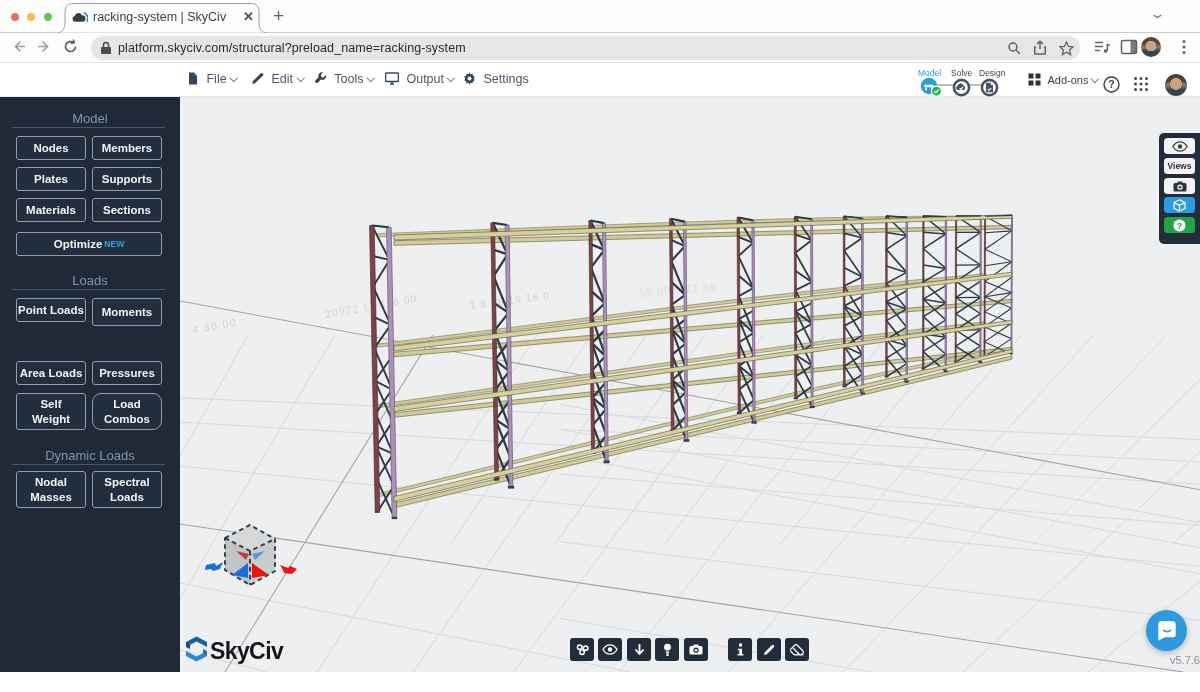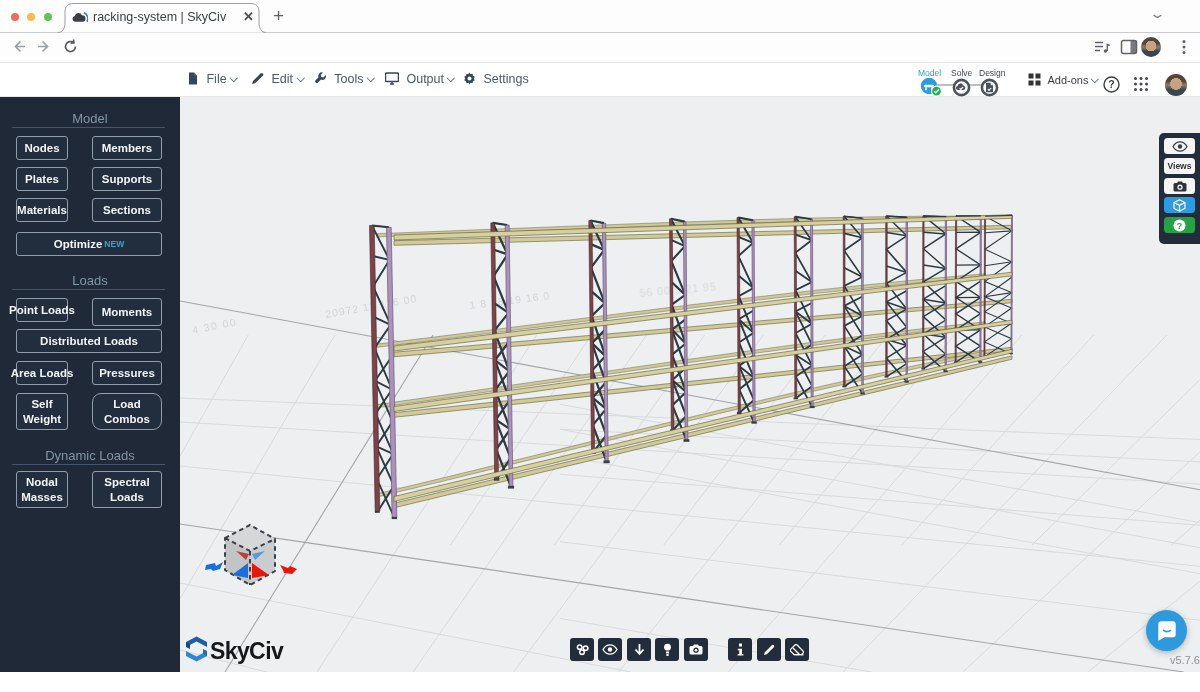--- a/index.html
+++ b/index.html
@@ -29,21 +29,21 @@
 .menu-item .chev:after { content:""; position:absolute; left:1px; top:0px; width:4.5px; height:4.5px; border-right:1.5px solid #5d6a77; border-bottom:1.5px solid #5d6a77; transform:rotate(45deg); }
 .mico { display:inline-block; vertical-align:-2px; margin-right:4px; }
 .steplabel { position:absolute; top:5px; font-size:8.5px; color:#3f4a55; }
 .stepcirc { position:absolute; top:15px; }
 
 
 #sidebar { position:absolute; left:0; top:97px; width:180px; height:575px; background:#1f2937; }
 .sb-head { position:absolute; width:180px; text-align:center; font-size:13px; color:#8295a7; }
 .sb-line { position:absolute; left:12px; width:153px; height:1px; background:#46556a; }
 .sb-btn { position:absolute; border:1px solid #919dab; border-radius:3px; color:#f2f5f7; font-size:11.5px; white-space:nowrap; font-weight:bold; display:flex; align-items:center; justify-content:center; text-align:center; line-height:1.25; background:#222e3d;}
-.c1 { left:16px; width:52px; }
+.c1 { left:16px; width:70px; }
 .c2 { left:92px; width:70px; }
 .cf { left:16px; width:146px; }
 .sup { color:#31a5dc; font-size:8.5px; font-weight:bold; vertical-align:super; margin-left:2px;}
 
 
 #viewport { position:absolute; left:180px; top:97px; width:1020px; height:575px; }
 
 
 #statusbar { position:absolute; left:0; top:672px; width:1200px; height:20px; background:#1d2735; }
 #sb-metric { position:absolute; left:1084px; top:0; width:40px; height:20px; background:#2b3648; color:#fff; font-size:10.5px; font-weight:bold; text-align:center; line-height:20px;}
@@ -90,20 +90,38 @@
   <div id="urlbar">
     <svg class="navic" style="left:10px" width="17" height="17" viewBox="0 0 17 17">
         <path d="M10.5,3.5 L5.5,8.5 L10.5,13.5 M5.5,8.5 L15,8.5" stroke="#9aa0a6" stroke-width="1.7" fill="none"></path>
       </svg>
     <svg class="navic" style="left:36px" width="17" height="17" viewBox="0 0 17 17">
         <path d="M6.5,3.5 L11.5,8.5 L6.5,13.5 M11.5,8.5 L2,8.5" stroke="#9aa0a6" stroke-width="1.7" fill="none"></path>
       </svg>
     <svg class="navic" style="left:62px" width="17" height="17" viewBox="0 0 17 17">
         <path d="M13.5,8.5 a5,5 0 1 1 -1.8,-3.8 M11.5,1.5 L12,4.9 L8.6,5.2" stroke="#55585c" stroke-width="1.6" fill="none"></path>
       </svg>
+    <div id="urlpill">
+      <svg class="abs" style="left:9px;top:5px" width="12" height="14" viewBox="0 0 12 14">
+          <rect x="1" y="6" width="10" height="7" rx="1" fill="#4b4e52"></rect>
+          <path d="M3.5,6 V4 a2.5,2.5 0 0 1 5,0 V6" stroke="#4b4e52" stroke-width="1.5" fill="none"></path>
+        </svg>
+      <div id="urltext">platform.skyciv.com/structural?preload_name=racking-system</div>
+      <svg class="abs" style="left:916px;top:5px" width="15" height="15" viewBox="0 0 15 15">
+          <circle cx="6" cy="6" r="4" stroke="#5f6368" stroke-width="1.5" fill="none"></circle>
+          <path d="M9,9 L13,13" stroke="#5f6368" stroke-width="1.5"></path>
+        </svg>
+      <svg class="abs" style="left:941px;top:4px" width="16" height="16" viewBox="0 0 16 16">
+          <path d="M8,1.5 L8,9 M5,4 L8,1.2 L11,4" stroke="#5f6368" stroke-width="1.5" fill="none"></path>
+          <path d="M4,7 L2.8,7 L2.8,14 L13.2,14 L13.2,7 L12,7" stroke="#5f6368" stroke-width="1.5" fill="none"></path>
+        </svg>
+      <svg class="abs" style="left:968px;top:4.5px" width="15" height="15" viewBox="0 0 15 15">
+          <path d="M7.5,1 L9.5,5.4 L14,5.9 L10.6,9 L11.6,13.6 L7.5,11.2 L3.4,13.6 L4.4,9 L1,5.9 L5.5,5.4 Z" stroke="#5f6368" stroke-width="1.3" fill="none"></path>
+        </svg>
+    </div>
     <svg class="abs" style="left:1093px;top:5px" width="18" height="18" viewBox="0 0 18 18">
         <path d="M2,4.5 h8 M2,8.5 h8 M2,12.5 h5" stroke="#5f6368" stroke-width="1.6"></path>
         <circle cx="12.5" cy="13" r="1.8" fill="#5f6368"></circle>
         <path d="M14.3,13 V6.5 l2.5,1" stroke="#5f6368" stroke-width="1.4" fill="none"></path>
       </svg>
     <svg class="abs" style="left:1120px;top:5px" width="18" height="18" viewBox="0 0 18 18">
         <rect x="1.5" y="2.5" width="15" height="13" rx="2" stroke="#5f6368" stroke-width="1.5" fill="none"></rect>
         <rect x="10.5" y="2.5" width="6" height="13" fill="#5f6368" opacity="0.85"></rect>
       </svg>
     <div class="abs" style="left:1141px;top:4px;width:20px;height:20px;border-radius:50%;background:radial-gradient(circle at 50% 45%, #c9a183 0 35%, rgba(0,0,0,0) 37%), linear-gradient(180deg,#544538 0 32%, #907b68 50%, #37454f 72%);background-color:#6b5a4c;"></div>
@@ -215,21 +233,20 @@
     <div class="sb-btn c1" style="top:70px;height:24px;">Plates</div>
     <div class="sb-btn c2" style="top:70px;height:24px;">Supports</div>
     <div class="sb-btn c1" style="top:101px;height:24px;">Materials</div>
     <div class="sb-btn c2" style="top:101px;height:24px;">Sections</div>
     <div class="sb-btn cf" style="top:135px;height:24px;">Optimize<span class="sup">NEW</span></div>
 
     <div class="sb-head" style="top:176px;">Loads</div>
     <div class="sb-line" style="top:192px;"></div>
     <div class="sb-btn c1" style="top:201px;height:24px;">Point Loads</div>
     <div class="sb-btn c2" style="top:201px;height:28px;">Moments</div>
-    <div class="sb-btn cf" style="top:232px;height:24px;">Distributed Loads</div>
     <div class="sb-btn c1" style="top:264px;height:24px;">Area Loads</div>
     <div class="sb-btn c2" style="top:264px;height:24px;">Pressures</div>
     <div class="sb-btn c1" style="top:296px;height:37px;">Self<br>Weight</div>
     <div class="sb-btn c2" style="top:296px;height:37px;border-radius:9px;">Load<br>Combos</div>
 
     <div class="sb-head" style="top:351px;">Dynamic Loads</div>
     <div class="sb-line" style="top:367px;"></div>
     <div class="sb-btn c1" style="top:374px;height:37px;">Nodal<br>Masses</div>
     <div class="sb-btn c2" style="top:374px;height:37px;">Spectral<br>Loads</div>
   </div>

